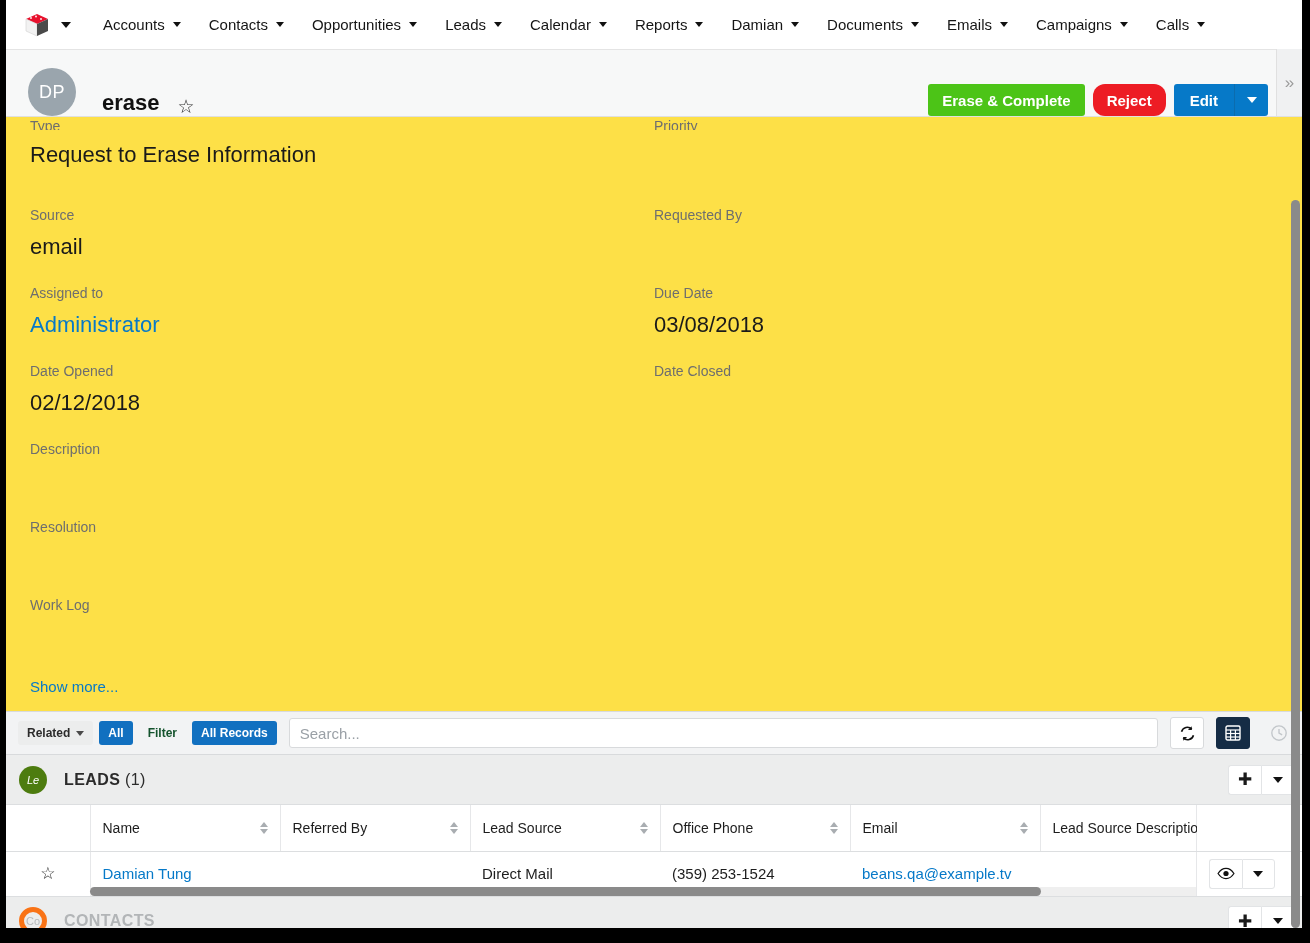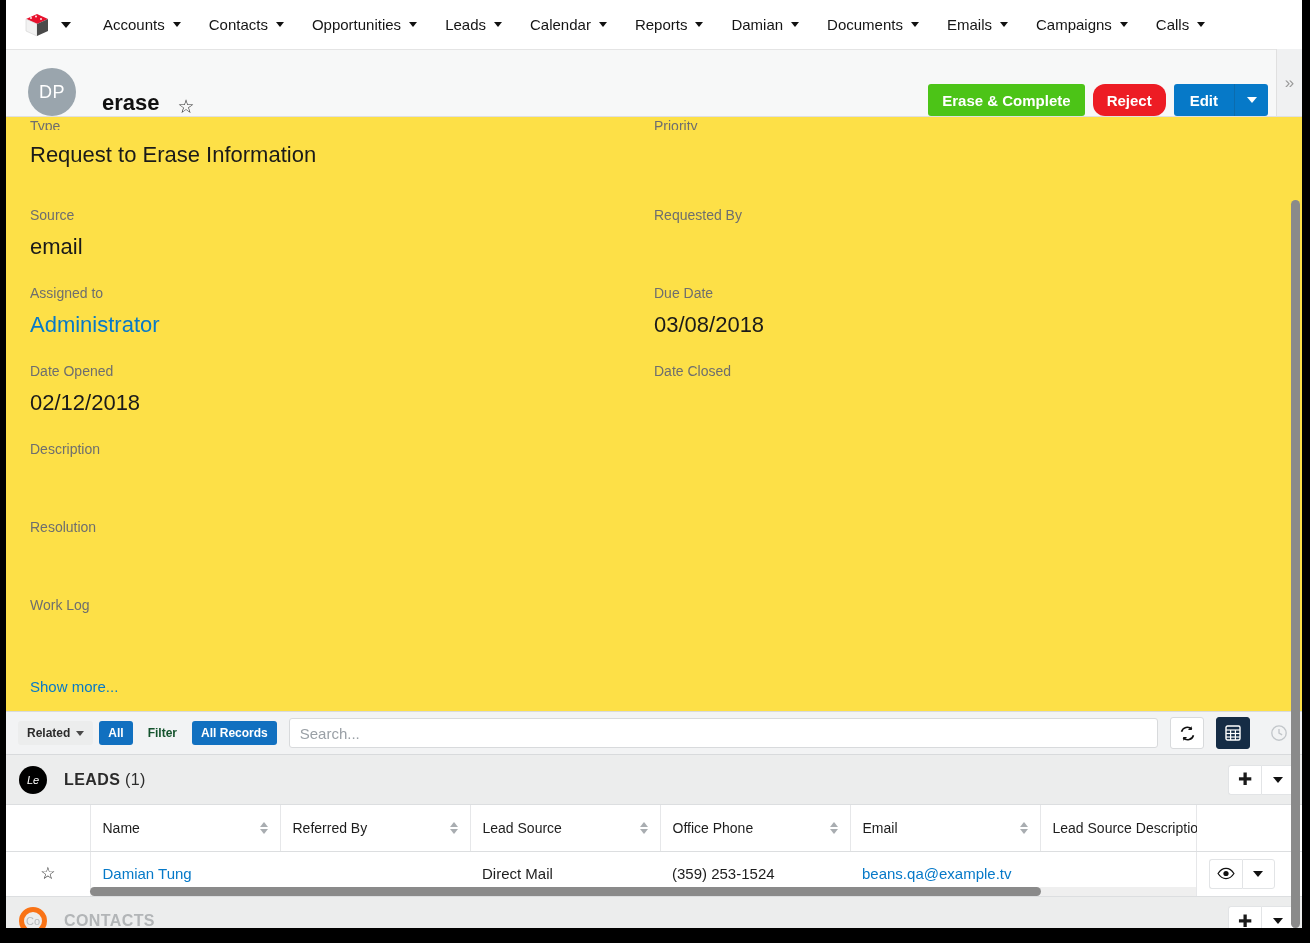--- a/index.html
+++ b/index.html
@@ -178,21 +178,21 @@
     background: #eceded;
     border-bottom: 1px solid #dcdee0;
     display: flex; align-items: center;
     padding-left: 13px;
   }
   .sp-badge {
     width: 28px; height: 28px; border-radius: 50%;
     display: flex; align-items: center; justify-content: center;
     font-size: 11px; color: #fff; flex: 0 0 auto;
   }
-  .sp-badge.purple { background: #000000; font-style: italic; }
+  .sp-badge.purple { background: #4d7c0f; font-style: italic; }
   .sp-badge.ghost {
     background: transparent; color: #b6b9bb;
     border: 5px solid #f97316;
   }
   .sp-title {
     margin-left: 17px; font-size: 16px; font-weight: bold;
     letter-spacing: .4px; color: #2b2b2b;
   }
   .sp-title.muted { color: #b2b5b7; }
   .sp-count { font-weight: normal; color: #2b2b2b; }

